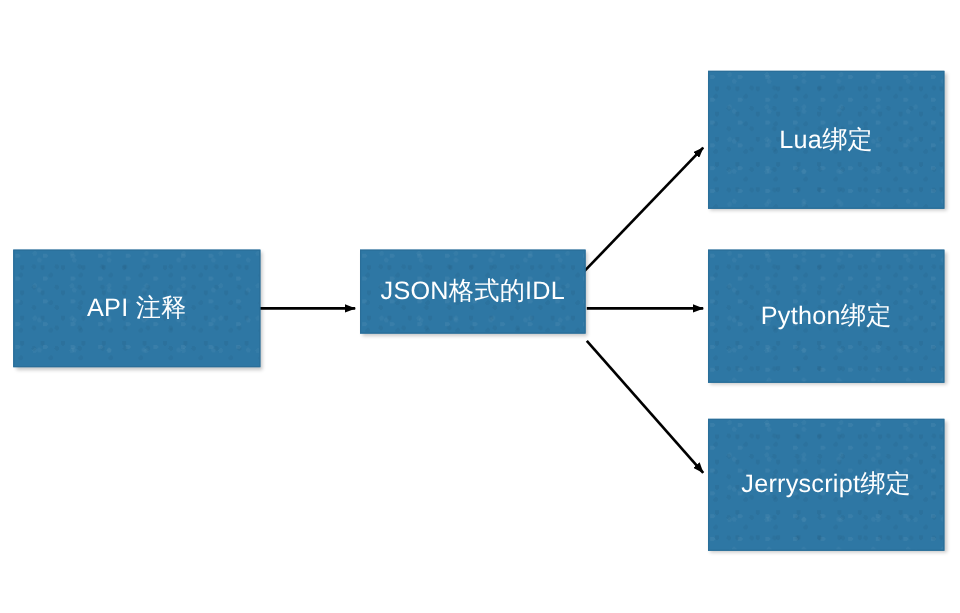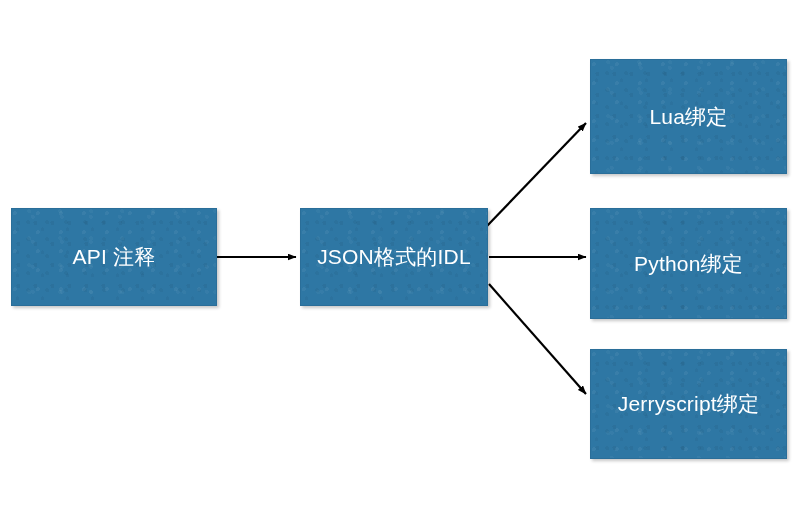--- a/index.html
+++ b/index.html
@@ -65,21 +65,21 @@
     <line x1="208" y1="257" x2="296" y2="257" stroke="#000000" stroke-width="2.2" marker-end="url(#arrowhead)"></line>
     <line x1="487" y1="226" x2="586" y2="123" stroke="#000000" stroke-width="2.2" marker-end="url(#arrowhead)"></line>
     <line x1="489" y1="257" x2="586" y2="257" stroke="#000000" stroke-width="2.2" marker-end="url(#arrowhead)"></line>
     <line x1="489" y1="284" x2="586" y2="394" stroke="#000000" stroke-width="2.2" marker-end="url(#arrowhead)"></line>
   </svg>
 
   <div class="node" style="left: 11px; top: 208px; width: 206px; height: 98px; background-color: rgb(46, 119, 164);">
     <span class="node-label" style="color: rgb(255, 255, 255);">API 注释</span>
   </div>
 
-  <div class="node" style="left: 300px; top: 208px; width: 188px; height: 98px; background-color: rgb(46, 119, 164);">
+  <div class="node" style="left: 300px; top: 208px; width: 188px; height: 70px; background-color: rgb(46, 119, 164);">
     <span class="node-label" style="color: rgb(255, 255, 255);">JSON格式的IDL</span>
   </div>
 
   <div class="node" style="left: 590px; top: 59px; width: 197px; height: 115px; background-color: rgb(46, 119, 164);">
     <span class="node-label" style="color: rgb(255, 255, 255);">Lua绑定</span>
   </div>
 
   <div class="node" style="left: 590px; top: 208px; width: 197px; height: 111px; background-color: rgb(46, 119, 164);">
     <span class="node-label" style="color: rgb(255, 255, 255);">Python绑定</span>
   </div>

